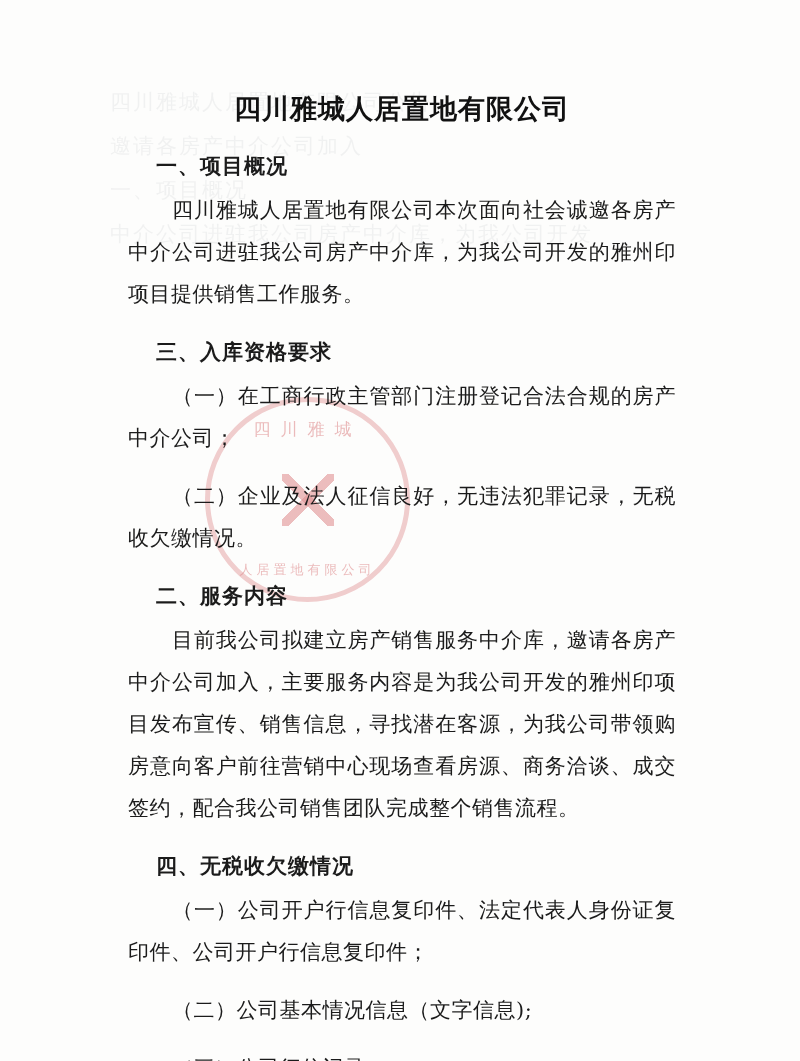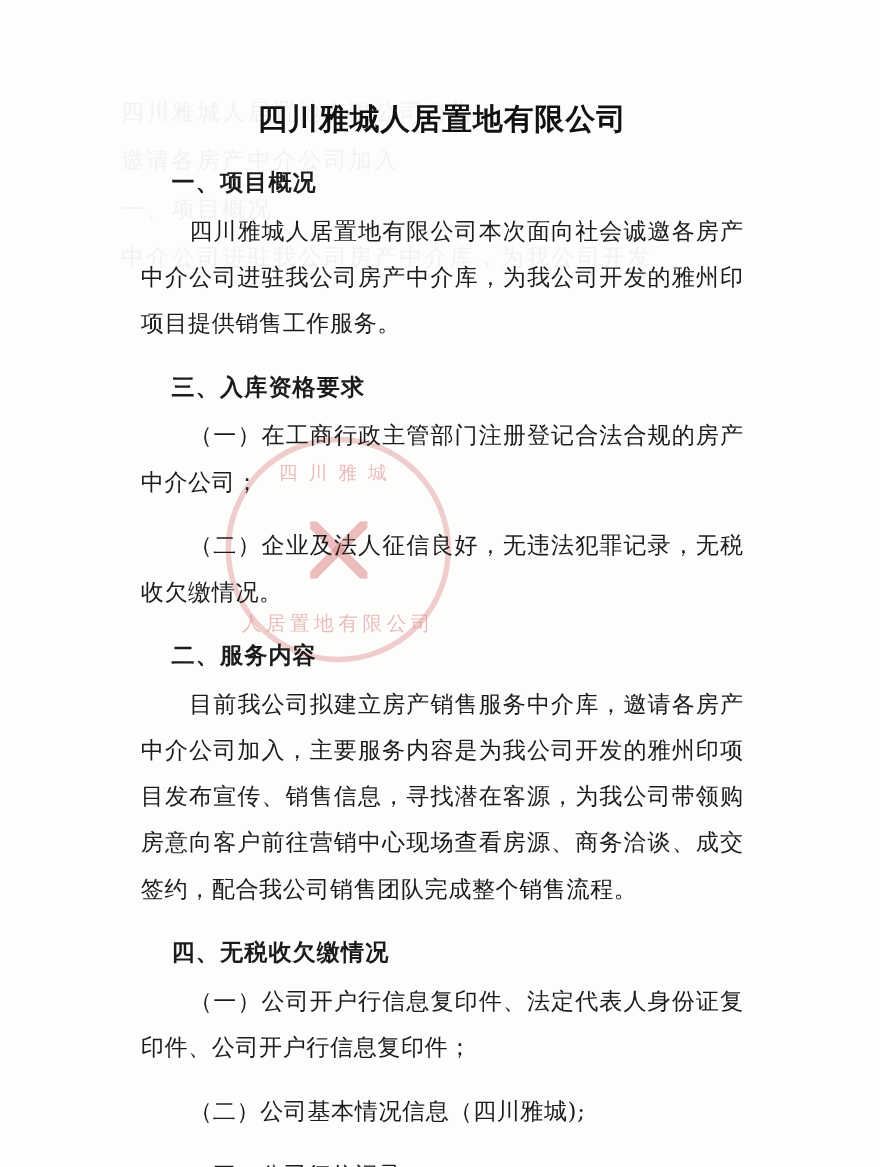--- a/index.html
+++ b/index.html
@@ -73,21 +73,21 @@
     color: rgba(200, 58, 62, 0.62);
     font-size: 17px;
     font-family: "DejaVu Serif", "Liberation Serif", serif;
   }
   .seal-text span {
     position: absolute;
     width: 100%;
     text-align: center;
   }
   .seal-top { top: 16px; letter-spacing: 10px; }
-  .seal-bottom { bottom: 18px; letter-spacing: 4px; font-size: 18px; }
+  .seal-bottom { bottom: 18px; letter-spacing: 4px; font-size: 13px; }
 
   .content {
     position: relative;
     z-index: 3;
     padding: 86px 108px 0 112px;
     box-sizing: border-box;
   }
 
   .doc-title {
     text-align: center;
@@ -157,19 +157,19 @@
     </div>
 
     <div>
       <div class="section-heading">二、服务内容</div>
       <p class="body-text first-block">目前我公司拟建立房产销售服务中介库，邀请各房产中介公司加入，主要服务内容是为我公司开发的雅州印项目发布宣传、销售信息，寻找潜在客源，为我公司带领购房意向客户前往营销中心现场查看房源、商务洽谈、成交签约，配合我公司销售团队完成整个销售流程。</p>
     </div>
 
     <div>
       <div class="section-heading">四、无税收欠缴情况</div>
       <p class="body-text first-block">（一）公司开户行信息复印件、法定代表人身份证复印件、公司开户行信息复印件；</p>
-      <p class="body-text">（二）公司基本情况信息（四川雅城);</p>
+      <p class="body-text">（二）公司基本情况信息（文字信息);</p>
       <p class="body-text">（三）公司征信记录。</p>
 
     </div>
 
   </div>
 </div>
 
 </body></html>

